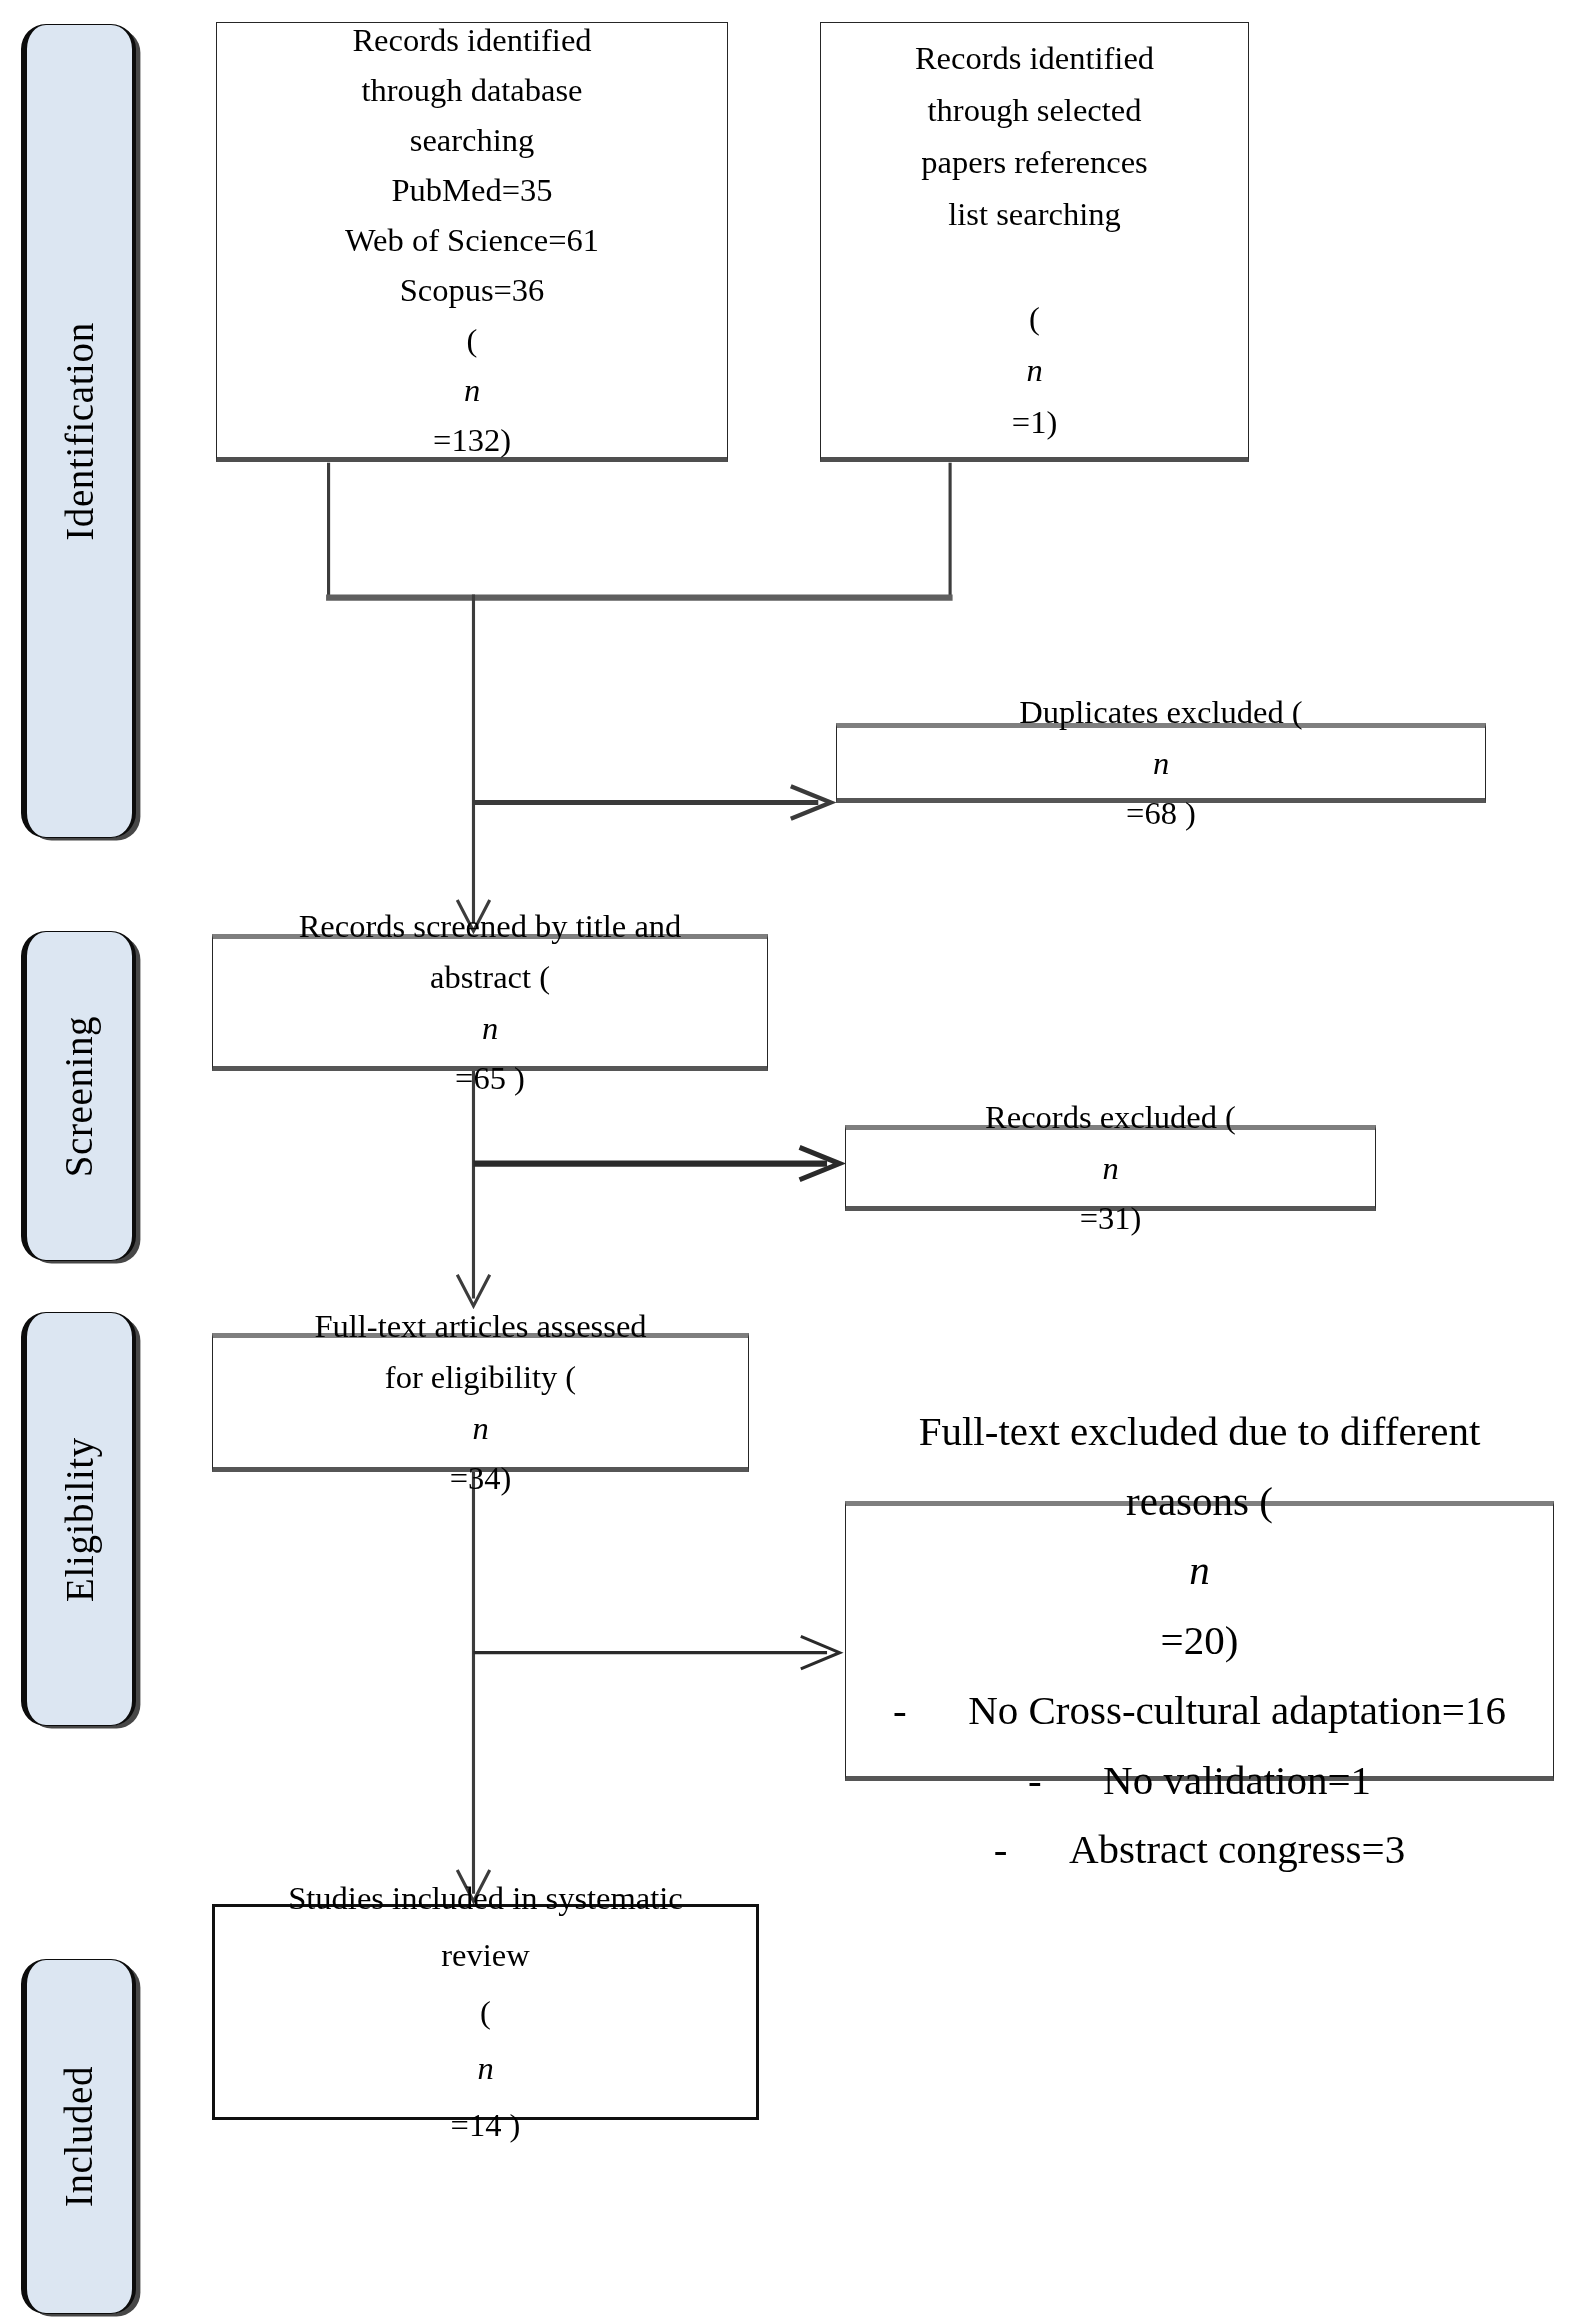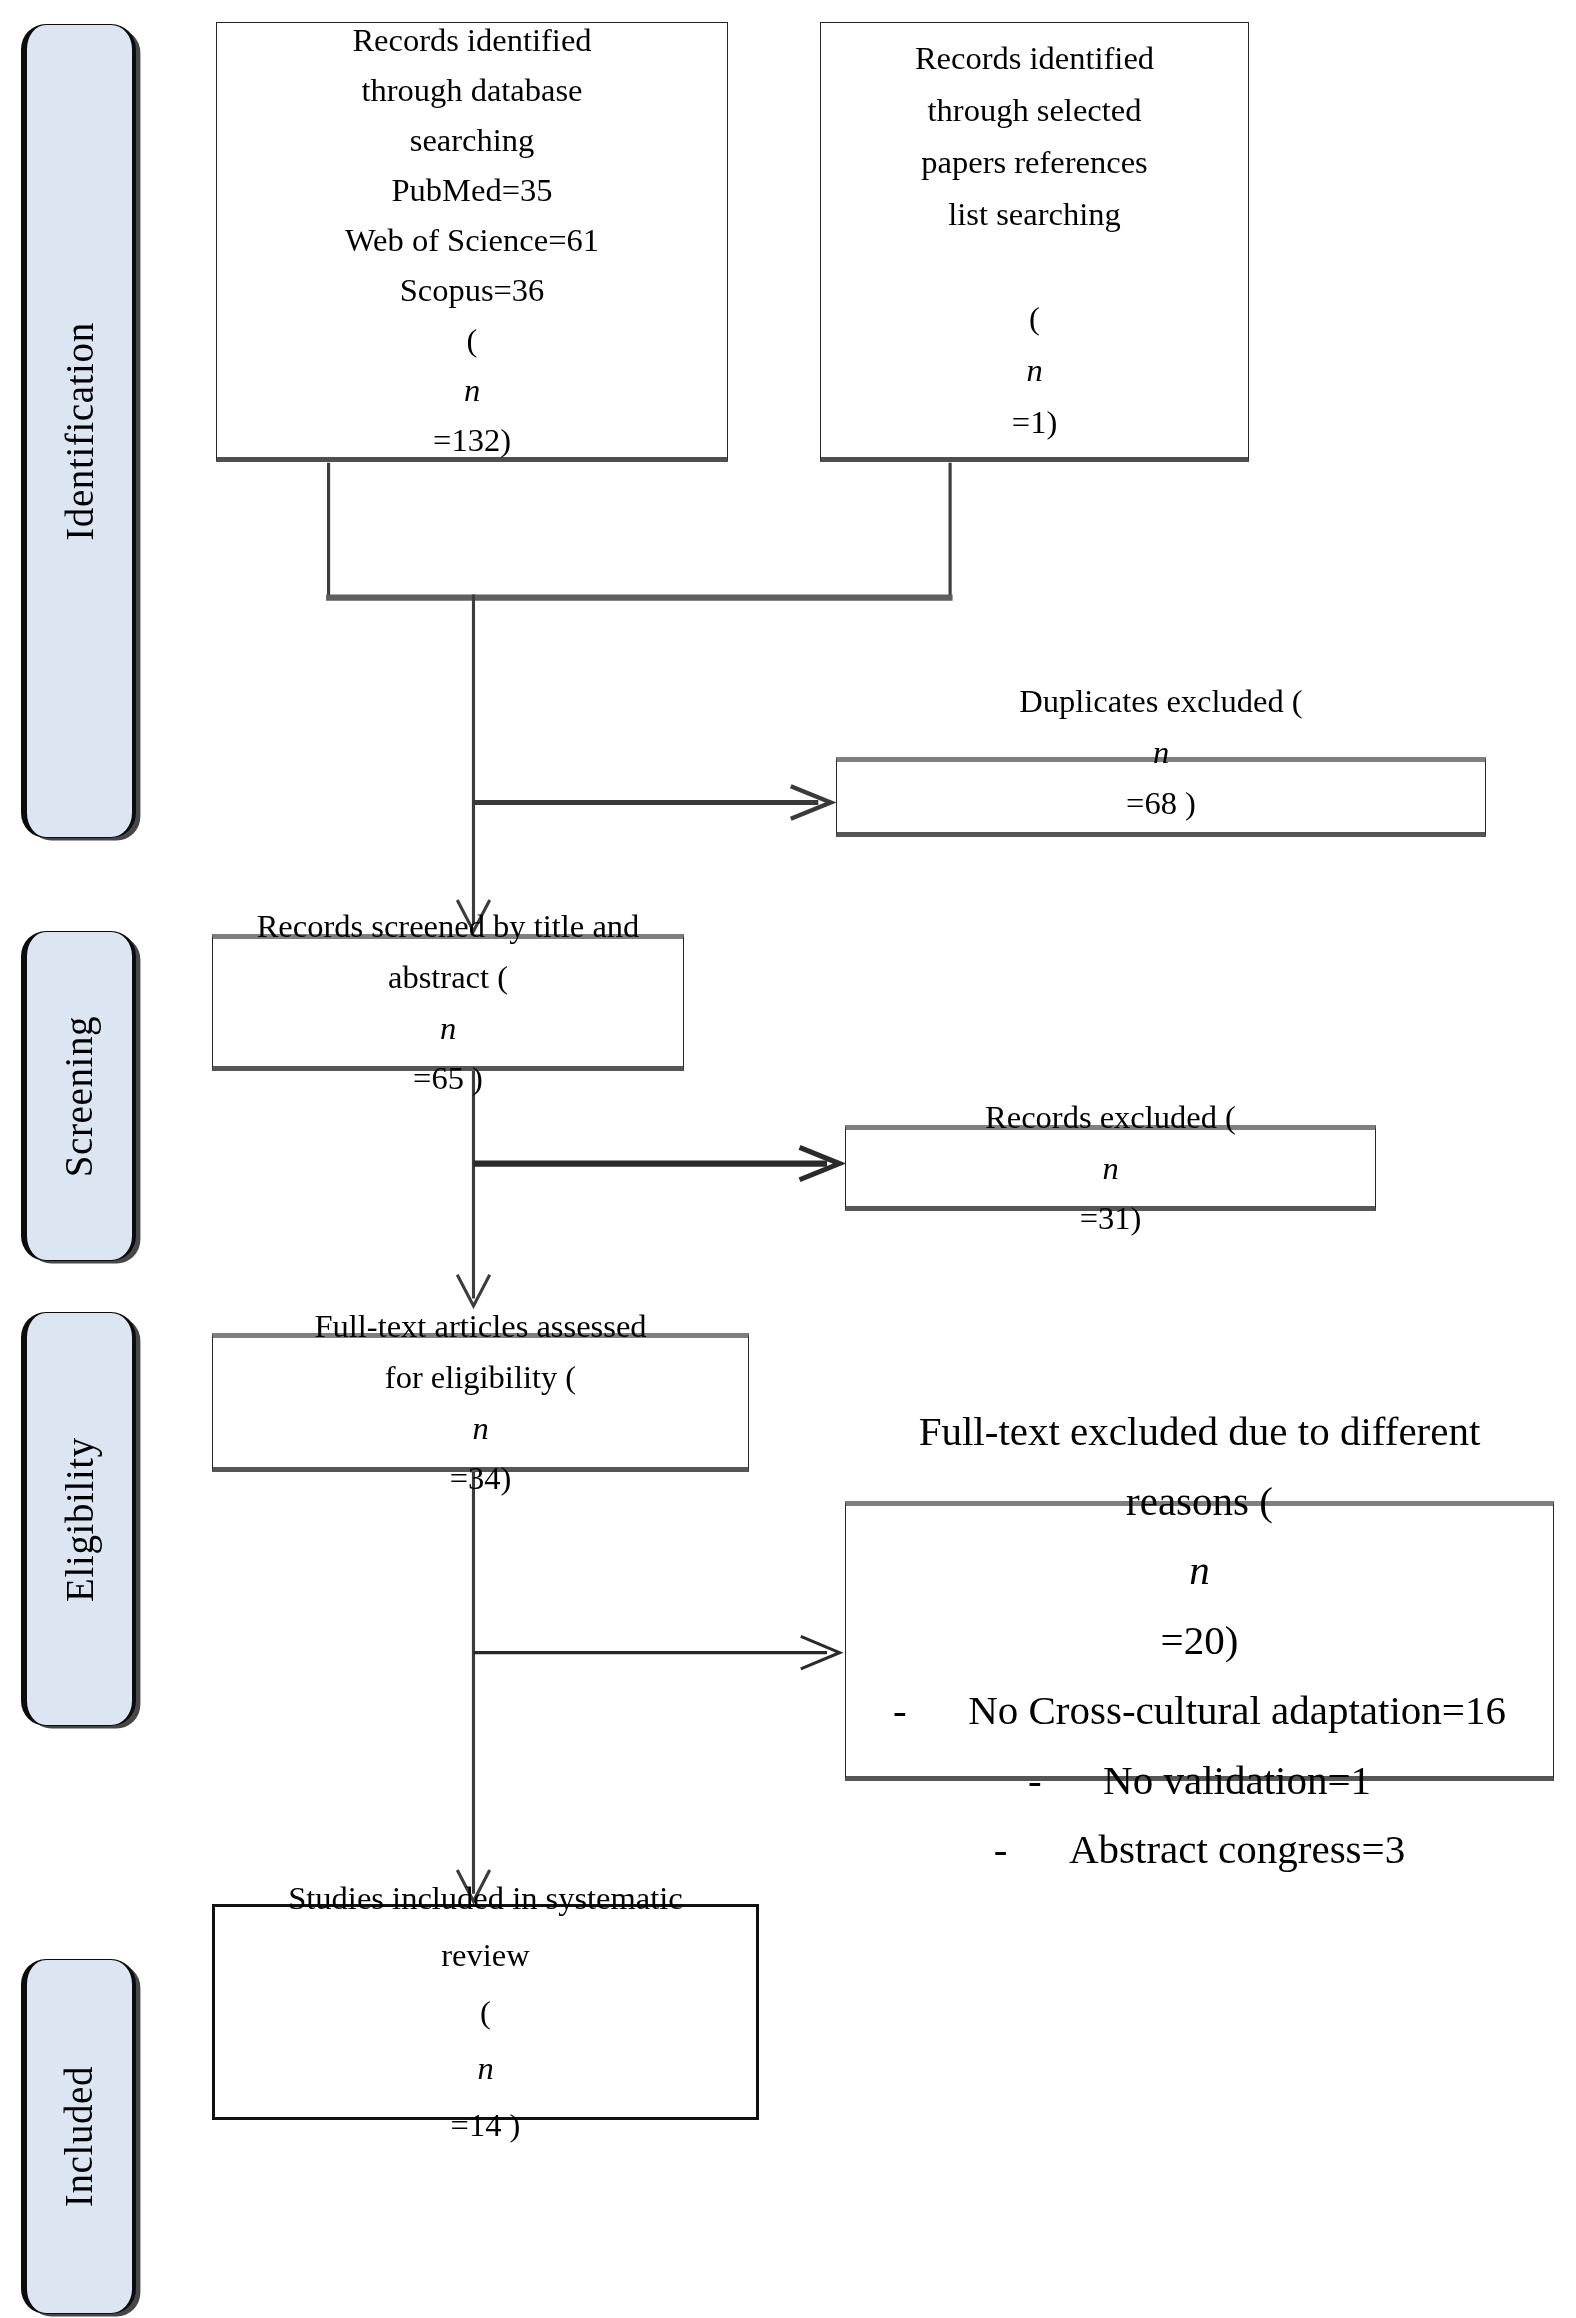--- a/index.html
+++ b/index.html
@@ -94,23 +94,23 @@
     <span>Eligibility</span>
   </div>
   <div class="stage" style="top:1959px;height:353px;">
     <span>Included</span>
   </div>
 
   <div class="fbox bband" style="left:216px;top:22px;width:512px;height:440px;line-height:1.54;">Records identified<br>through database<br>searching<br>PubMed=35<br>Web of Science=61<br>Scopus=36<br>(<i>n</i>=132)</div>
 
   <div class="fbox bband" style="left:820px;top:22px;width:429px;height:440px;line-height:1.6;">Records identified<br>through selected<br>papers references<br>list searching<br>&nbsp;<br>(<i>n</i>=1)</div>
 
-  <div class="fbox banded" style="left:836px;top:757px;width:650px;height:80px;justify-content:flex-end;">Duplicates excluded (<i>n</i>=68 )</div>
+  <div class="fbox banded" style="left:836px;top:723px;width:650px;height:80px;">Duplicates excluded (<i>n</i>=68 )</div>
 
-  <div class="fbox banded" style="left:212px;top:934px;width:472px;height:137px;font-family:Liberation Serif, serif;">Records screened by title and<br>abstract (<i>n</i>=65 )</div>
+  <div class="fbox banded" style="left:212px;top:934px;width:556px;height:137px;font-family:Liberation Serif, serif;">Records screened by title and<br>abstract (<i>n</i>=65 )</div>
 
   <div class="fbox banded" style="left:845px;top:1125px;width:531px;height:86px;">Records excluded (<i>n</i>=31)</div>
 
   <div class="fbox banded" style="left:212px;top:1309px;width:537px;height:139px;margin-top:24px;">Full-text articles assessed<br>for eligibility (<i>n</i>=34)</div>
 
   <div class="fbox banded" style="left:845px;top:1501px;width:709px;height:280px;font-size:41px;line-height:1.7;">Full-text excluded due to different<br>reasons (<i>n</i>=20)<br>-&nbsp;&nbsp;&nbsp;&nbsp;&nbsp;&nbsp;No Cross-cultural adaptation=16<br>-&nbsp;&nbsp;&nbsp;&nbsp;&nbsp;&nbsp;No validation=1<br>-&nbsp;&nbsp;&nbsp;&nbsp;&nbsp;&nbsp;Abstract congress=3</div>
 
   <div class="fbox heavy" style="left:212px;top:1904px;width:547px;height:216px;line-height:1.75;">Studies included in systematic<br>review<br>(<i>n</i>=14 )</div>
 
 </div>

